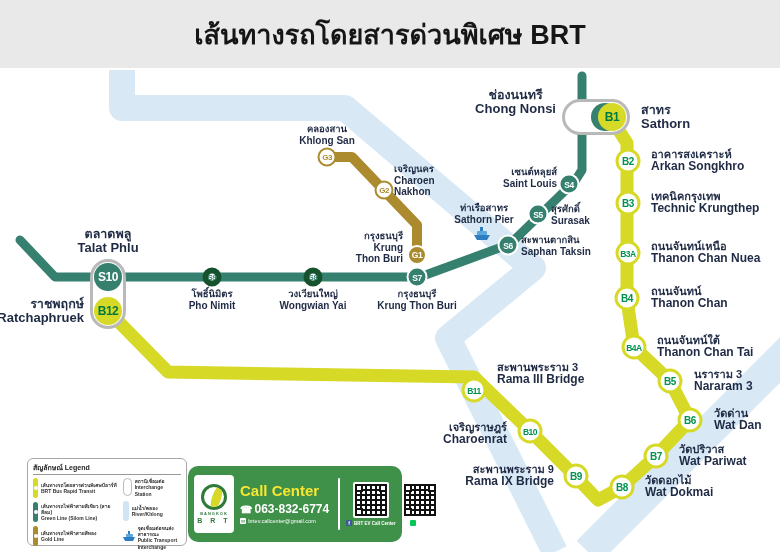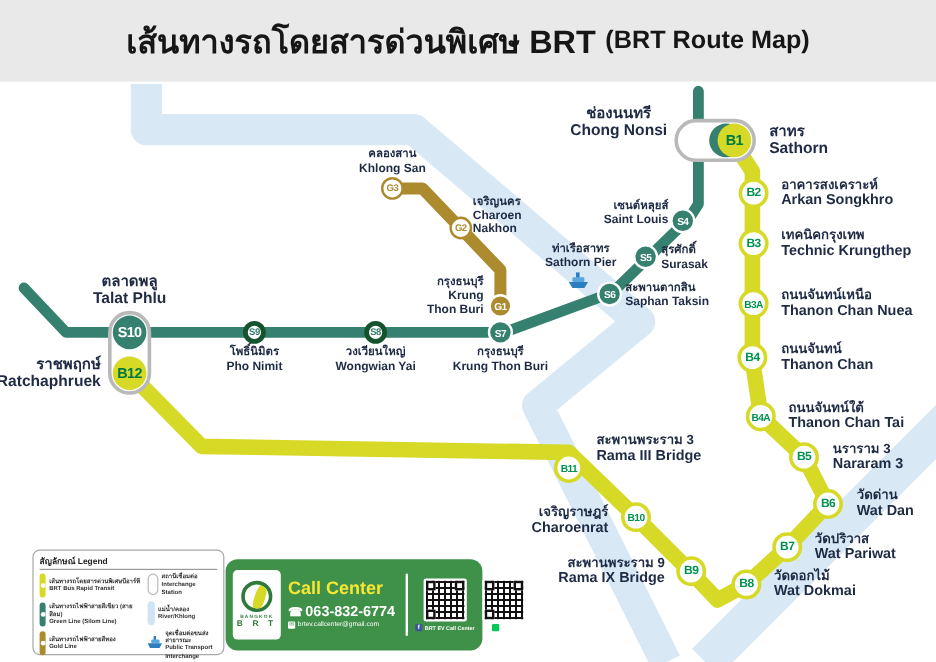--- a/index.html
+++ b/index.html
@@ -15,21 +15,21 @@
   
   .capsule{position:absolute;background:#fff;border:3px solid #b9b9b9;border-radius:24px;box-sizing:border-box;}
   
   .badge{position:absolute;border-radius:50%;display:flex;align-items:center;justify-content:center;
          font-weight:bold;transform:translate(-50%,-50%);box-sizing:border-box;letter-spacing:-0.5px;}
   .lg-teal{width:28px;height:28px;background:#35806e;color:#fff;font-size:12px;}
   .lg-yellow{width:28px;height:28px;background:#d6d926;color:#007a43;font-size:12px;}
   .md-b{width:25px;height:25px;background:#fff;border:3.5px solid #d6d926;color:#00934f;font-size:10px;}
   .md-b.long{font-size:8.5px;}
   .sm-teal{width:21px;height:21px;background:#35806e;border:2px solid #fff;color:#fff;font-size:8.5px;}
-  .sm-white-teal{width:19px;height:19px;background:#fff;border:4px solid #14532d;color:#35806e;font-size:8px;}
+  .sm-white-teal{width:19px;height:19px;background:#fff;border:6px solid #14532d;color:#35806e;font-size:8px;}
   .sm-gold{width:20px;height:20px;background:#ac8b2f;border:2px solid #fff;color:#fff;font-size:8.5px;}
   .sm-white-gold{width:19px;height:19px;background:#fff;border:2px solid #ac8b2f;color:#ac8b2f;font-size:8px;}
   
   .slabel{position:absolute;color:#1f2a44;line-height:1.12;white-space:nowrap;font-weight:bold;}
   .slabel div{white-space:nowrap;}
   .lbl-md .th{font-size:11px;}   .lbl-md .en{font-size:12px;}
   .lbl-sm .th{font-size:9.5px;}  .lbl-sm .en{font-size:10px;}
   .lbl-big .th{font-size:12.5px;}.lbl-big .en{font-size:13px;}
   
   #legend{position:absolute;left:27px;top:458px;width:160px;height:88px;background:#fff;
@@ -77,21 +77,20 @@
   .pier-label{position:absolute;color:#1f2a44;font-weight:bold;line-height:1.12;text-align:center;transform:translate(-50%,0);}
   .pier-label .th{font-size:9.5px;} .pier-label .en{font-size:10px;}
 </style>
 </head>
 <body>
 
 <div id="stage">
 
   <div id="hdr">
     <span class="t-th">เส้นทางรถโดยสารด่วนพิเศษ BRT</span>
-    <span class="t-en">(BRT Route Map)</span>
   </div>
 
   <svg id="mapsvg" width="780" height="552" viewBox="0 0 780 552">
 
     <g stroke="#d8e9f5" fill="none" stroke-linejoin="round">
       <path d="M122,70 L122,108 L345,108 L533,268 L448,338 L555,552" stroke-width="26"></path>
       <path d="M800,340 L588,552" stroke-width="32"></path>
     </g>
 
     <path d="M20,240 L55,277 L420,277 L510,244 L575,181 L582,170 L582,76" stroke="#35806e" stroke-width="9" fill="none" stroke-linejoin="round" stroke-linecap="round"></path>

